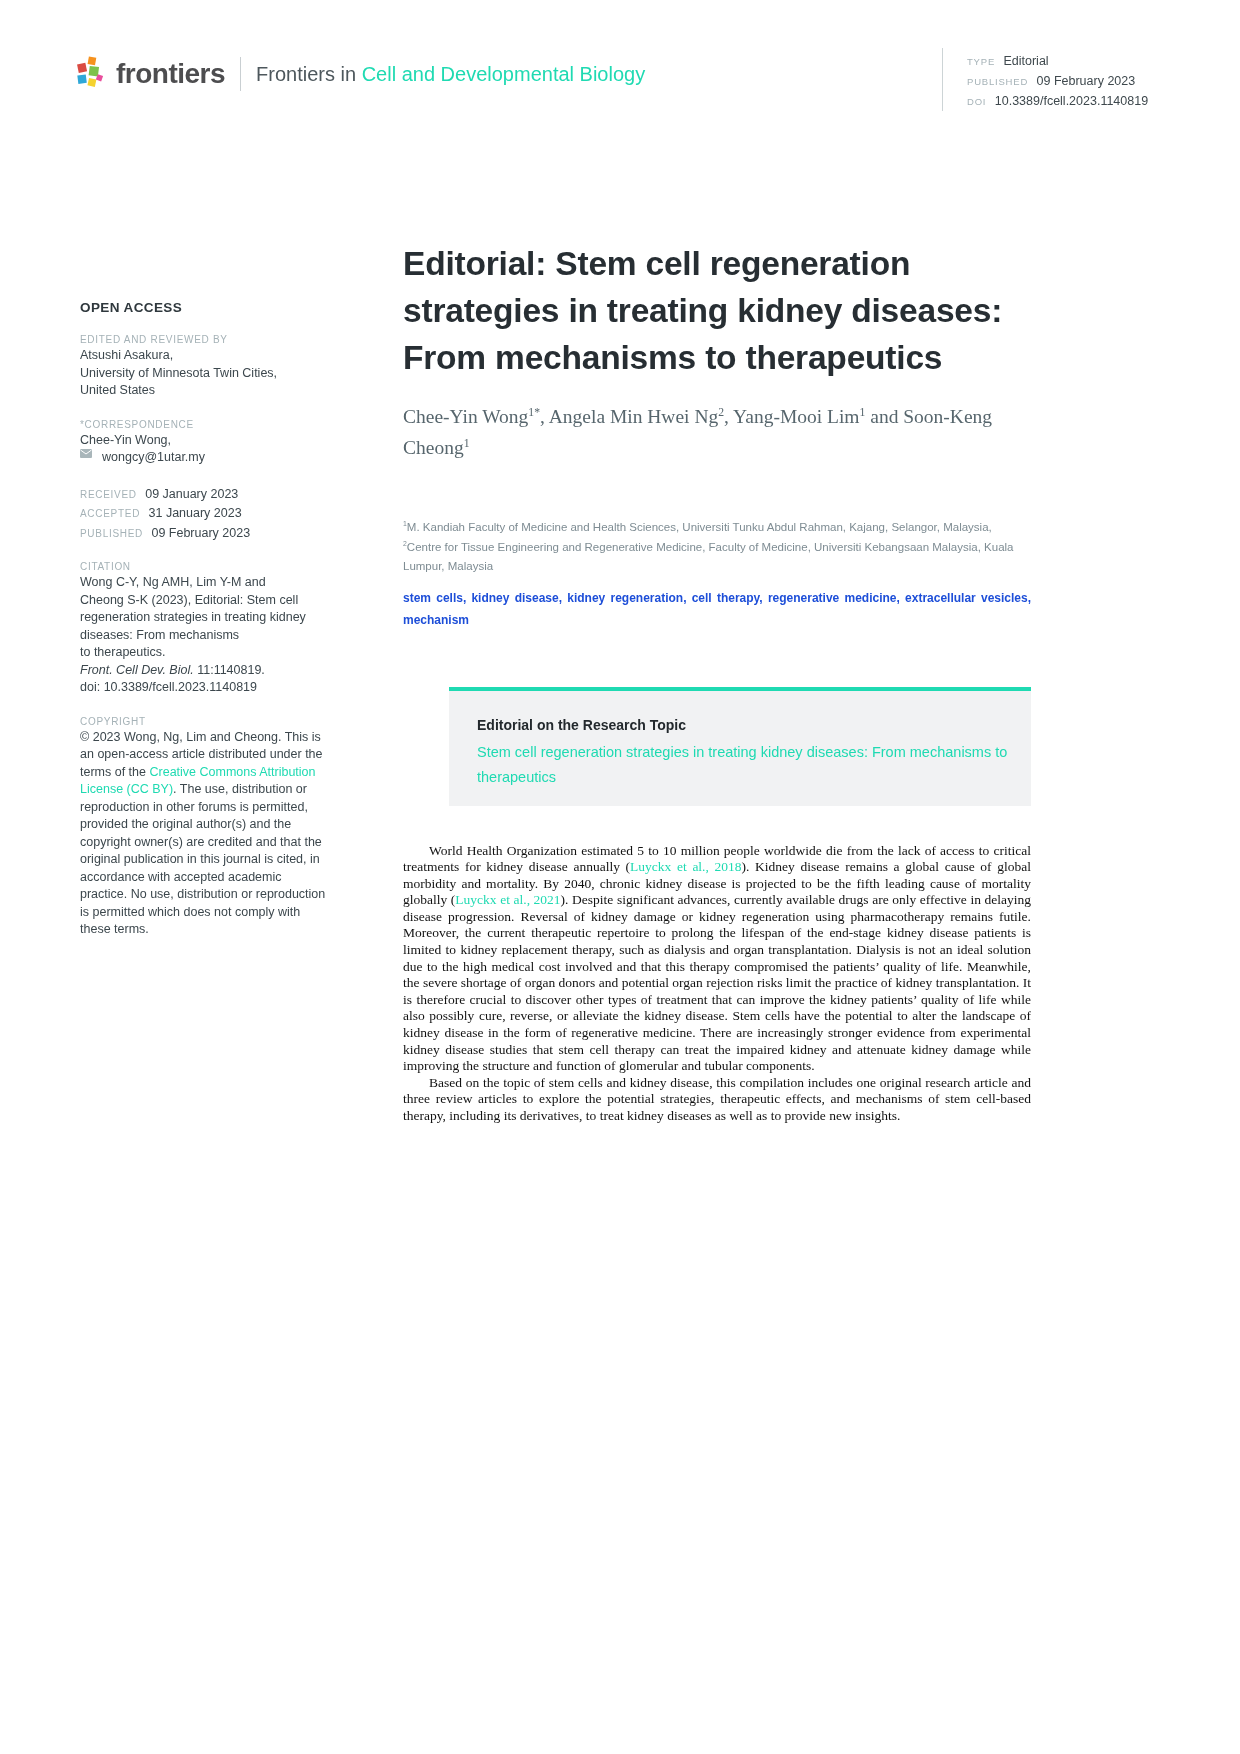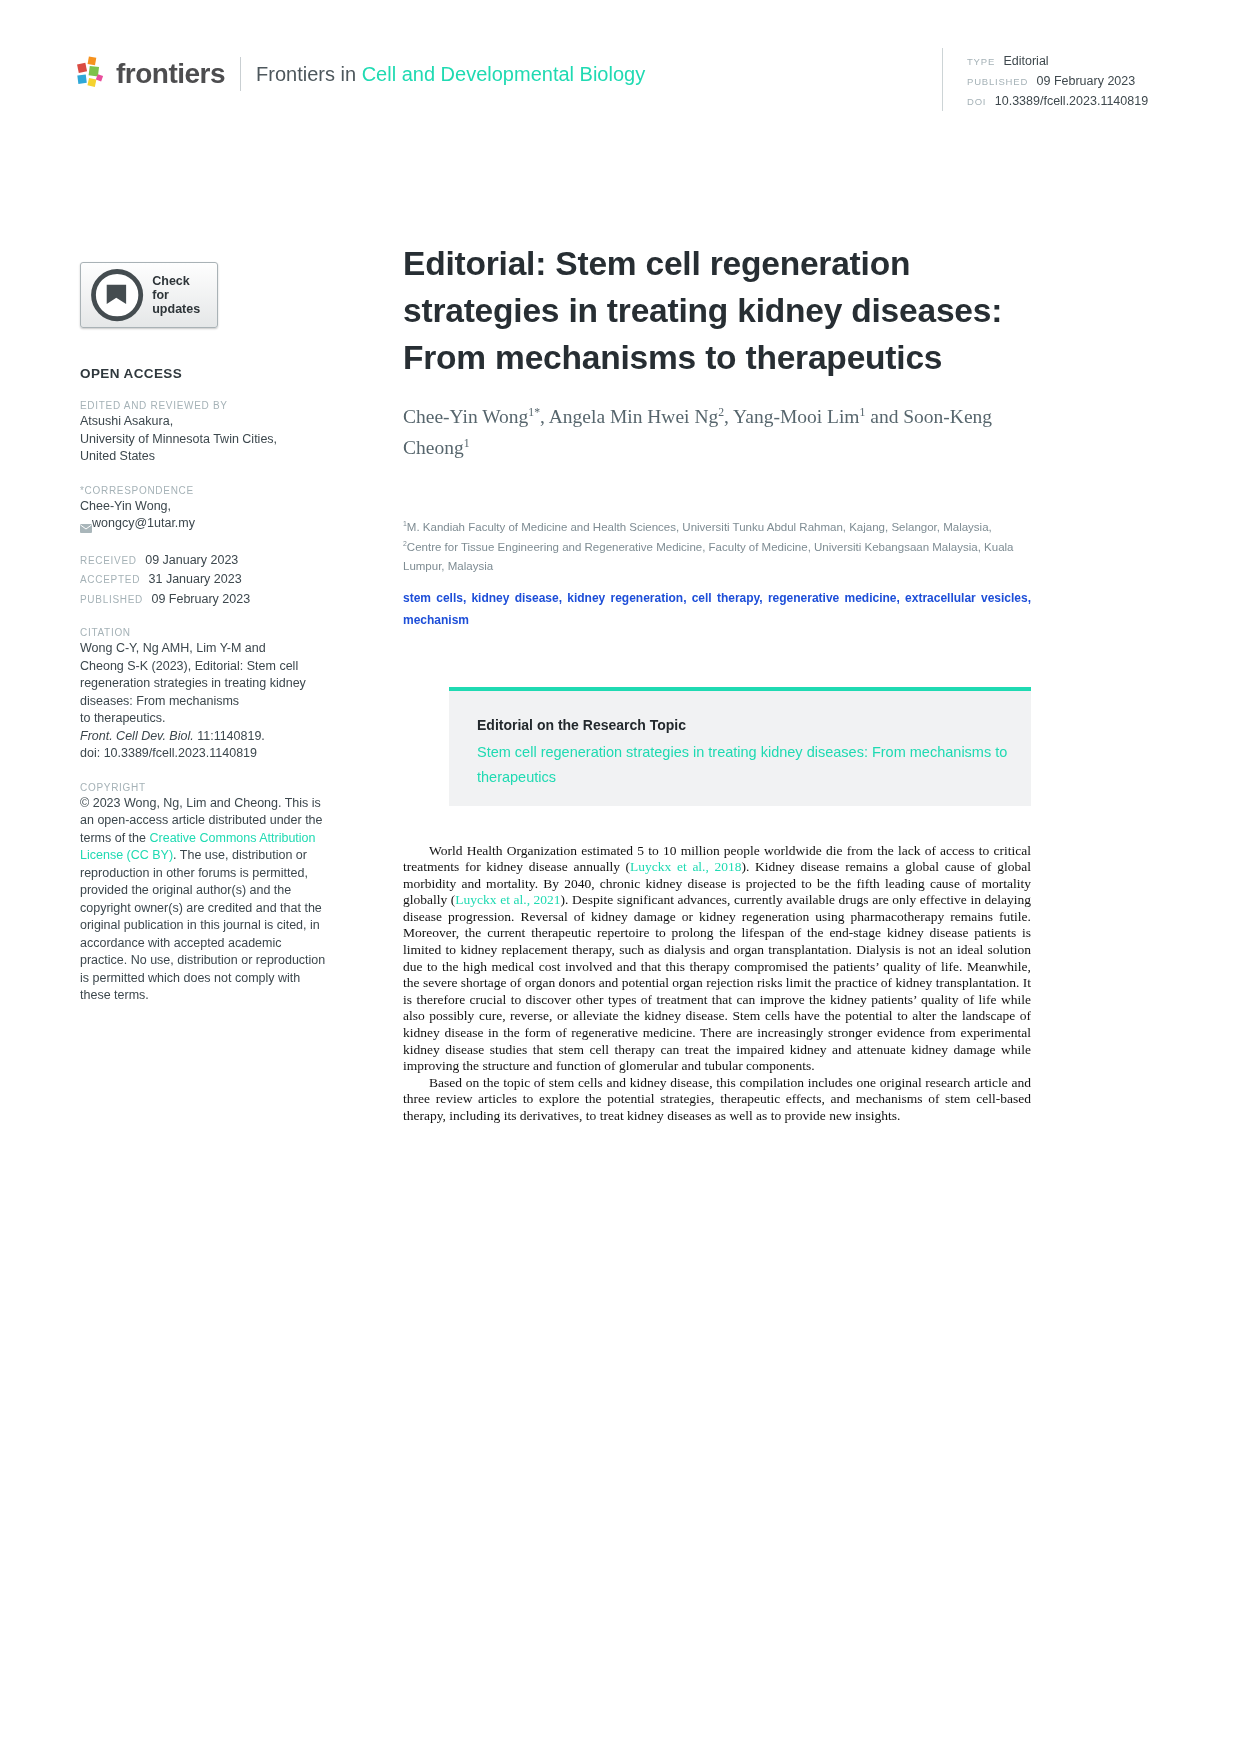--- a/index.html
+++ b/index.html
@@ -28,21 +28,21 @@
                  background:linear-gradient(#FEFEFE,#E5E7E8); box-shadow:0 1px 2px rgba(0,0,0,0.22);
                  cursor:pointer; }
   .btn-updates .lbl { font-size:12.5px; font-weight:bold; color:#2E3539; }
   .oa { margin-top:38px; font-size:13.5px; font-weight:bold; color:#2F383D; letter-spacing:0.4px; }
   .sb-sec { margin-top:17px; }
   .sb-label { font-size:10px; color:#A5B2B7; letter-spacing:0.7px; line-height:15px; }
   .sb-text { font-size:12.5px; color:#3C474D; line-height:17.5px; white-space:pre-line; }
   .sb-row { line-height:17.5px; white-space:nowrap; }
   .sb-row .sb-label { margin-right:4px; }
   .sb-val { font-size:12.5px; color:#3C474D; }
-  .email-row { display:flex; align-items:flex-end; gap:0; line-height:17.5px; }
+  .email-row { display:flex; align-items:flex-start; gap:10px; line-height:17.5px; }
   .email-link { font-size:12.5px; color:#3C474D; text-decoration:none; cursor:pointer; }
 
   
   .main { position:absolute; left:403px; top:240px; width:628px; }
   .title { font-size:33.5px; line-height:47px; color:#272E33; font-weight:bold; letter-spacing:-0.2px; }
   .authors { margin-top:20px; font-size:19.5px; line-height:31px; color:#57666D;font-family:Liberation Serif, serif; }
   .affils { margin-top:55px; font-size:11.5px; line-height:19.5px; color:#7E8C93; }
   .kw-label { margin-top:45px; font-size:9.5px; color:#A5B2B7; letter-spacing:0.7px; line-height:15px; }
   .kw-text { margin-top:10px; font-size:12px; font-weight:bold; color:#1d4ed8;
              line-height:22.5px; text-align:justify; }
@@ -100,27 +100,20 @@
         <span class="meta-value">09 February 2023</span>
       </div>
       <div class="meta-row">
         <span class="meta-label">DOI</span>
         <span class="meta-value">10.3389/fcell.2023.1140819</span>
       </div>
     </div>
   </div>
 
   <div class="sidebar">
-    <div class="btn-updates">
-      <svg class="crossmark" viewBox="0 0 20 20">
-        <circle cx="10" cy="10" r="8.4" fill="#ffffff" stroke="#444C50" stroke-width="1.7"></circle>
-        <path d="M6.3 6.3 L13.2 6.3 L13.2 13.2 L9.7 10.9 L6.3 13.2 Z" fill="#444C50"></path>
-      </svg>
-      <span class="lbl">Check for updates</span>
-    </div>
 
     <div class="oa">OPEN ACCESS</div>
 
     <div class="sb-sec">
       <div class="sb-label">EDITED AND REVIEWED BY</div>
       <div class="sb-text">Atsushi Asakura,
 University of Minnesota Twin Cities,
 United States</div>
     </div>
 

